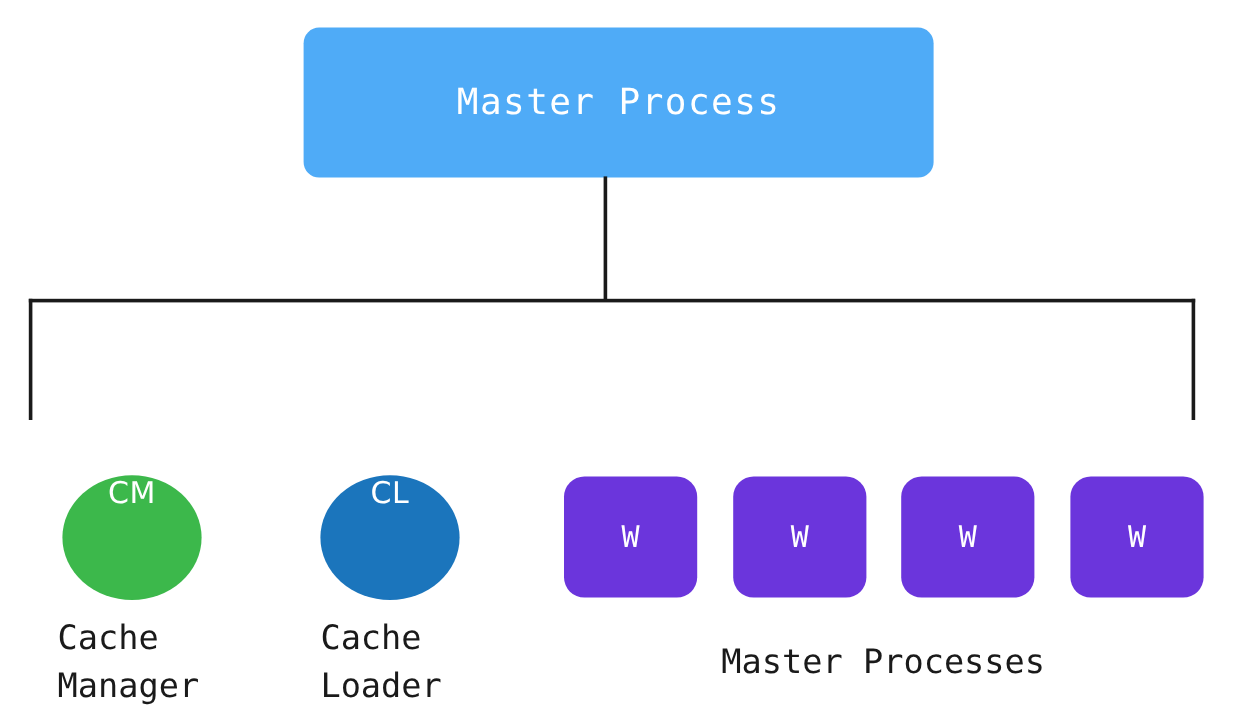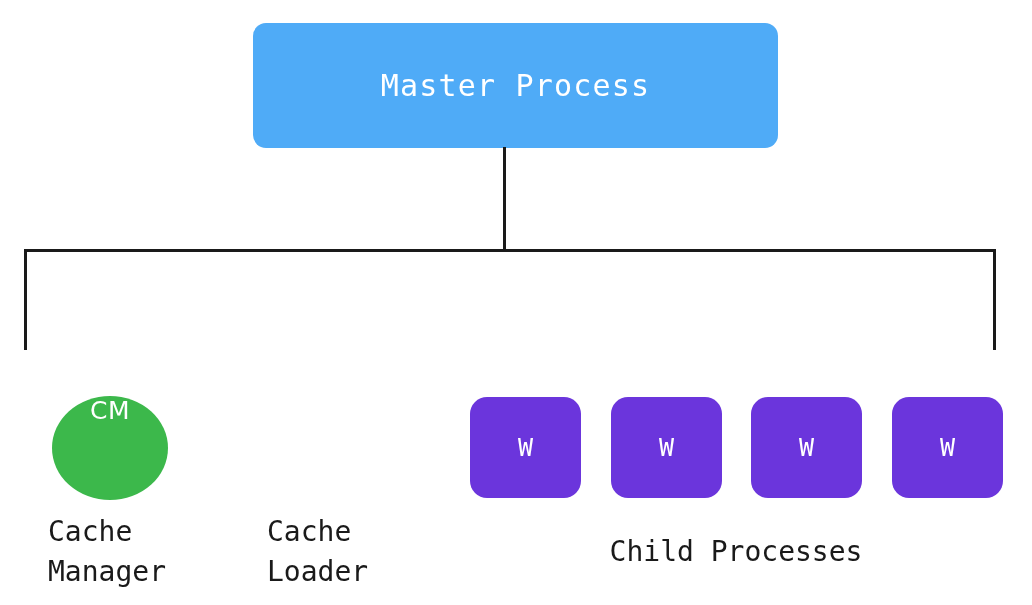--- a/index.html
+++ b/index.html
@@ -178,30 +178,33 @@
   <div class="bracket-top"></div>
   <div class="bracket-left"></div>
   <div class="bracket-right"></div>
 
   <div class="circle-node" id="node-cm">
     <span class="node-code">CM</span>
   </div>
   <div class="caption" id="caption-cm">Cache
 Manager</div>
 
+  <div class="circle-node" id="node-cl">
+    <span class="node-code">CL</span>
+  </div>
   <div class="caption" id="caption-cl">Cache
 Loader</div>
 
   <div class="worker-box" id="worker-0">
     <span class="node-code">W</span>
   </div>
   <div class="worker-box" id="worker-1">
     <span class="node-code">W</span>
   </div>
   <div class="worker-box" id="worker-2">
     <span class="node-code">W</span>
   </div>
   <div class="worker-box" id="worker-3">
     <span class="node-code">W</span>
   </div>
-  <div class="caption" id="caption-workers">Child Processes</div>
+  <div class="caption" id="caption-workers">Master Processes</div>
 
 </div>
 
 </body></html>

